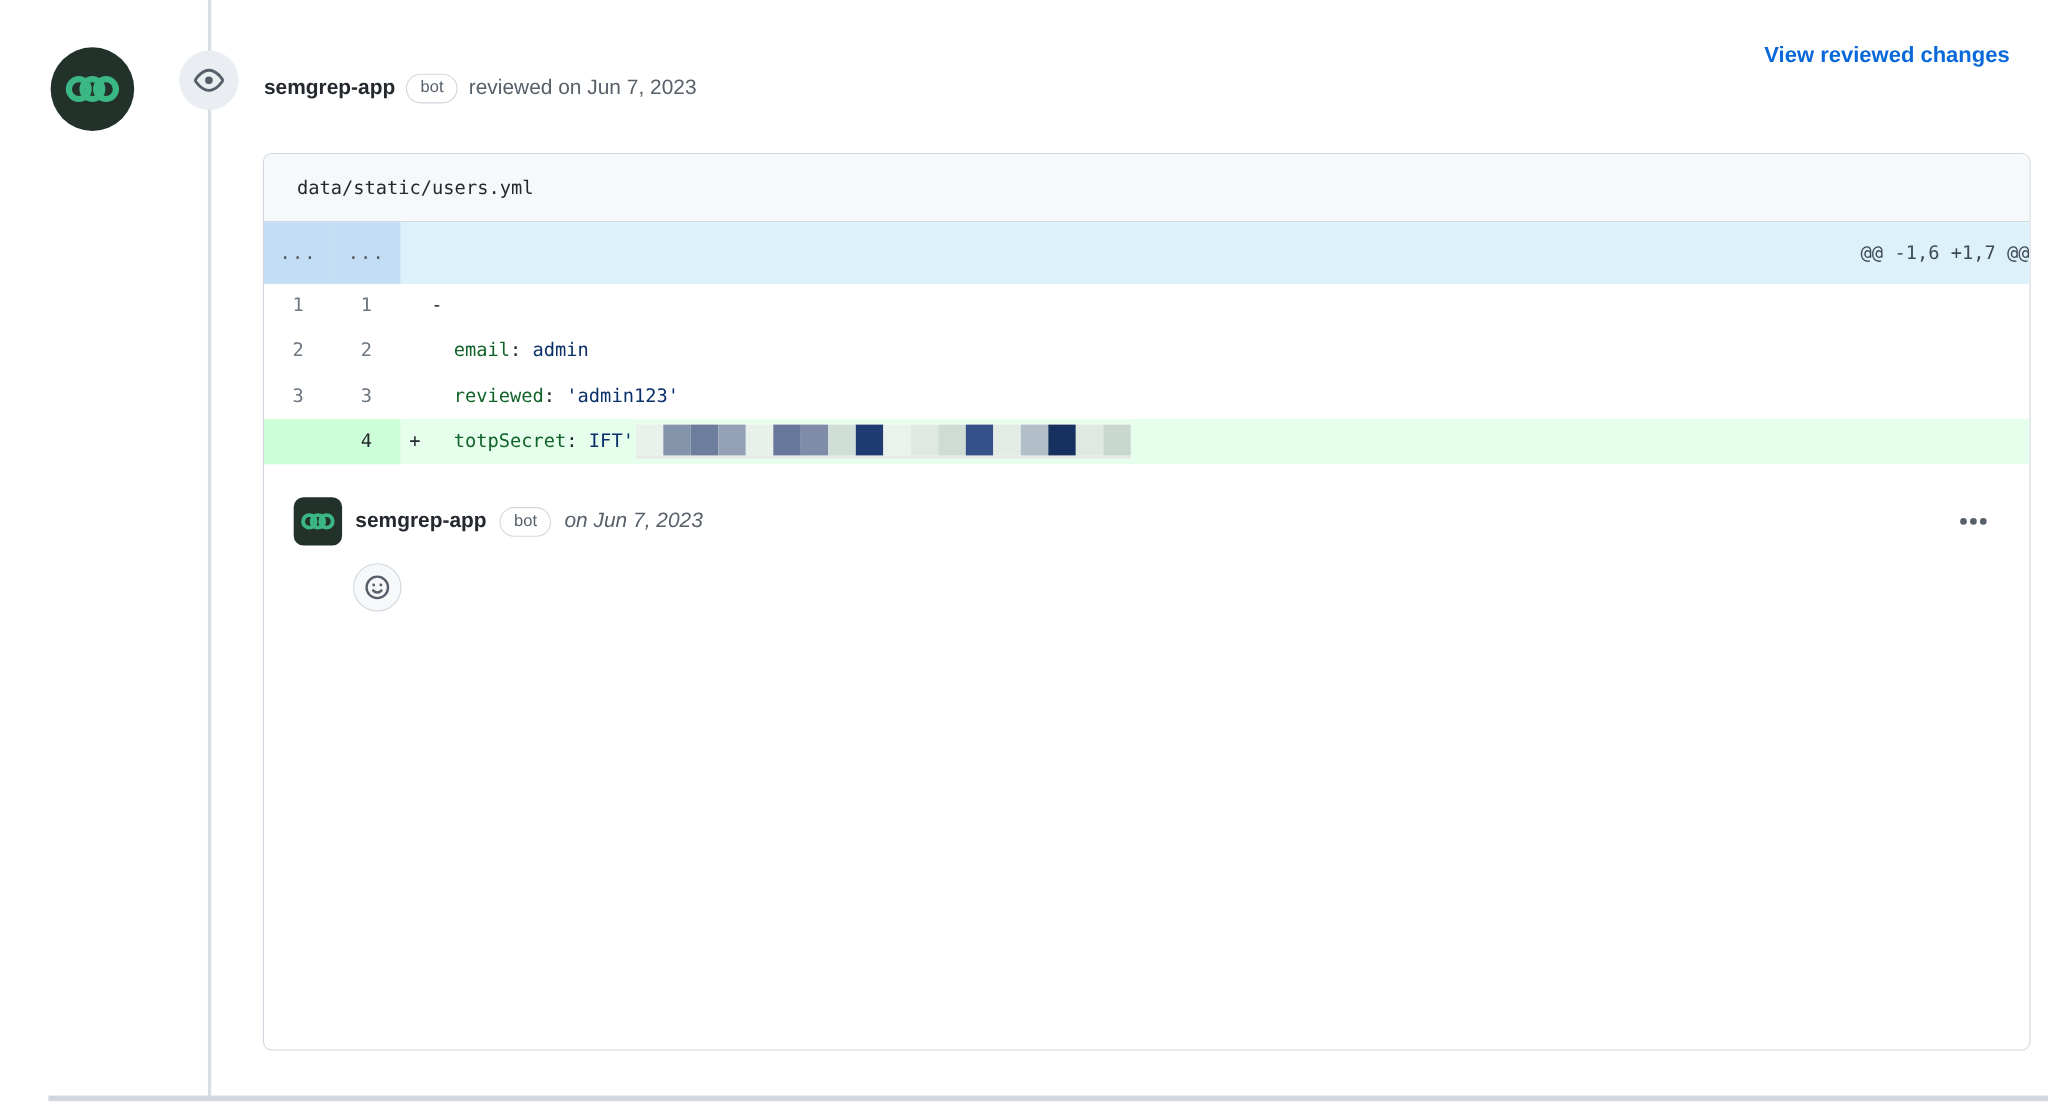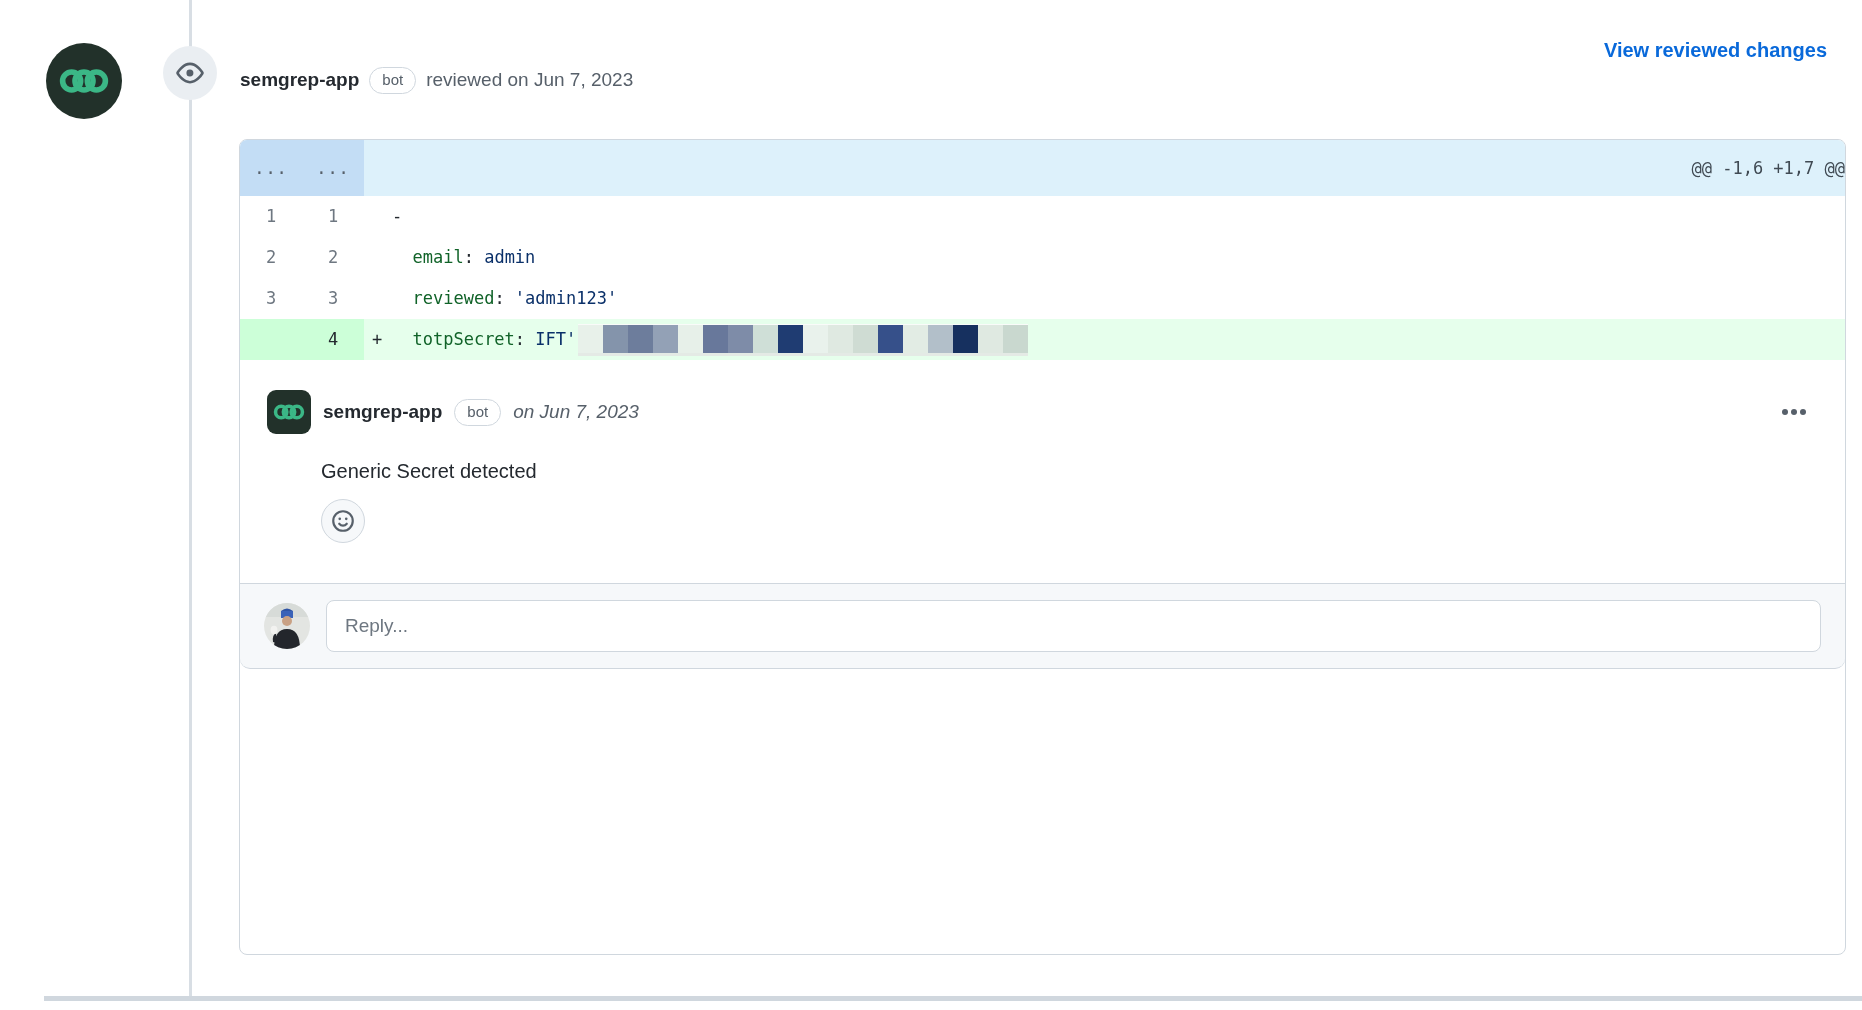--- a/index.html
+++ b/index.html
@@ -106,20 +106,23 @@
   </div>
   <div class="review-header-text">
     <span class="author-name">semgrep-app</span>
     <span class="bot-badge">bot</span>
     <span class="review-meta">reviewed on Jun 7, 2023</span>
   </div>
   <a class="view-changes">View reviewed changes</a>
 
   <div class="card">
 
+    <div class="file-header">
+      <a>data/static/users.yml</a>
+    </div>
 
     <div class="diff-table">
         <div class="diff-row hunk">
           <div class="num">...</div>
           <div class="num">...</div>
           <div class="code"><span class="marker"></span><span class="tok plain">@@ -1,6 +1,7 @@</span></div>
         </div>
         <div class="diff-row context">
           <div class="num">1</div>
           <div class="num">1</div>
@@ -160,44 +163,28 @@
           <span style="display:flex">
             <svg width="26" height="8" viewBox="0 0 26 8" fill="#57606a">
               <circle cx="4" cy="4" r="3"></circle>
                 <circle cx="13" cy="4" r="3"></circle>
                 <circle cx="22" cy="4" r="3"></circle>
             </svg>
           </span>
         </span>
       </div>
       <div class="comment-content">
-        <div class="comment-body">Generic Secret detected</div>
         <div class="reaction-btn">
           <span style="display:flex">
             <svg width="26" height="26" viewBox="0 0 24 24" fill="none" stroke="#57606a" stroke-width="2">
               <circle cx="12" cy="12" r="9"></circle>
               <circle cx="9" cy="10" r="1.2" fill="#57606a" stroke="none"></circle>
               <circle cx="15" cy="10" r="1.2" fill="#57606a" stroke="none"></circle>
               <path d="M8.5 14.5c1 1.2 2.2 1.8 3.5 1.8s2.5-.6 3.5-1.8" stroke-linecap="round" fill="none"></path>
             </svg>
           </span>
         </div>
       </div>
     </div>
 
-    <div class="reply-section">
-      <div class="user-avatar">
-        <svg width="46" height="46" viewBox="0 0 46 46">
-          <rect width="46" height="46" fill="#e3e5e2"></rect>
-          <rect x="2" y="0" width="44" height="14" fill="#d7dbd8"></rect>
-          <path d="M17 8 h12 v7 h-12 z" fill="#3a62b8"></path>
-          <path d="M17 8 q6 -5 12 0 z" fill="#2f54a4"></path>
-          <circle cx="23" cy="18" r="5" fill="#c9a184"></circle>
-          <path d="M10 46 Q10 26 23 26 Q36 26 36 46 Z" fill="#23262c"></path>
-          <path d="M12 30 q-4 2 -3 9 l4 1 z" fill="#23262c"></path>
-          <ellipse cx="10" cy="27" rx="3.4" ry="4.2" fill="#f2f2f0"></ellipse>
-        </svg>
-      </div>
-      <input class="reply-input" type="text" placeholder="Reply..." style="">
-    </div>
 
   </div>
 </div>
 
 </body></html>

